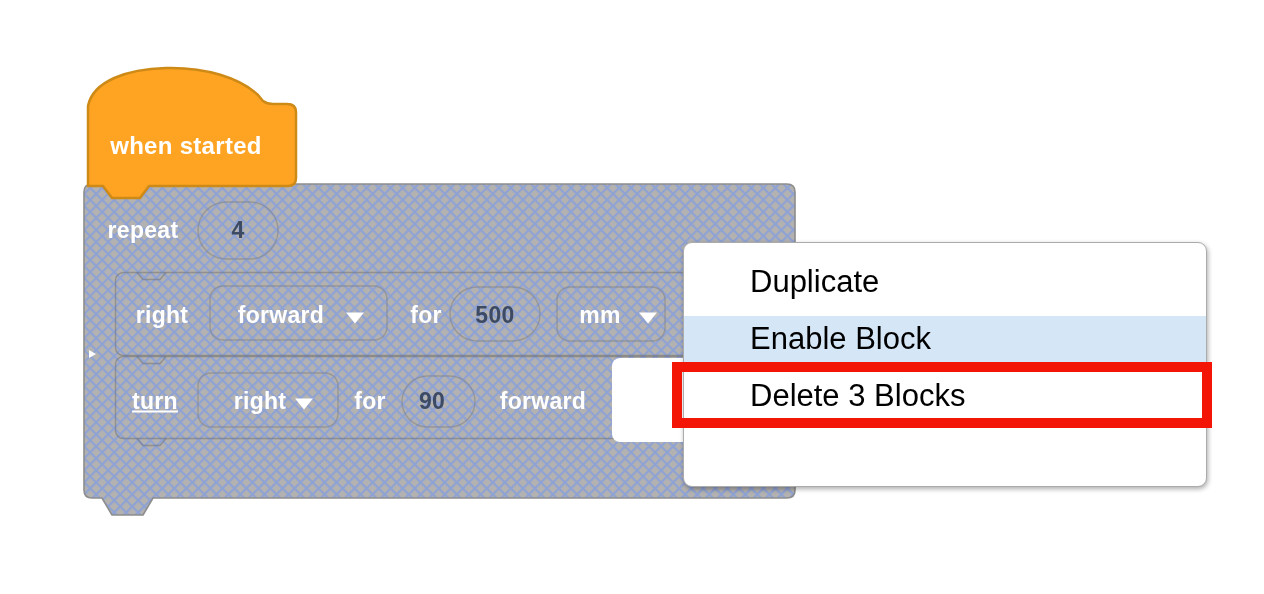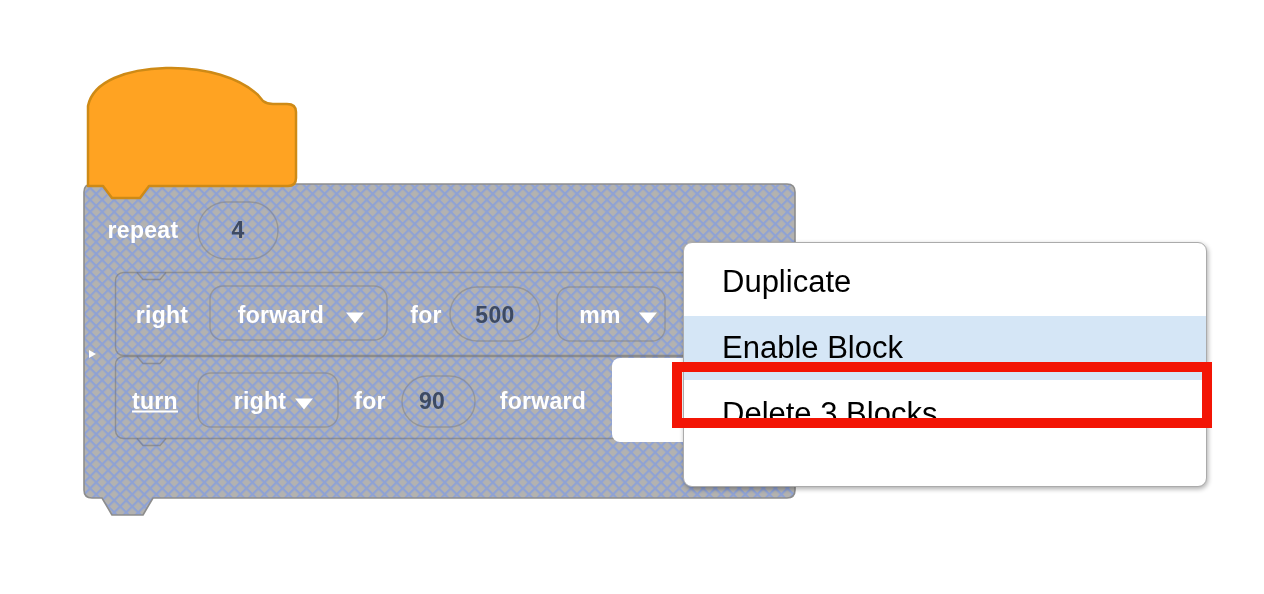--- a/index.html
+++ b/index.html
@@ -34,25 +34,25 @@
 
   
   .menu {
     position:absolute; left:683px; top:242px; width:524px; height:245px;
     box-sizing:border-box; background:#ffffff;
     border:1px solid #ABABAB; border-radius:9px;
     box-shadow:1px 2px 5px rgba(0,0,0,0.33);
     padding-top:10px; z-index:40;
   }
   .mi {
-    height:57px; display:flex; align-items:center; padding-left:38px;
+    height:57px; display:flex; align-items:center; padding-left:66px;
     font-size:31px; color:#000000; white-space:nowrap;
   }
   .mi.dis { color:#CACACA; }
-  .mi.hl  { height:64px; margin:5.5px 0; background:#D5E6F6; }
+  .mi.hl  { height:46px; margin:5.5px 0; background:#D5E6F6; }
 
   
   .redbox {
     position:absolute; left:672px; top:362px; width:540px; height:66px;
     box-sizing:border-box; border:10px solid #F31505; z-index:50;
   }
 </style>
 </head>
 <body>
 
@@ -84,20 +84,21 @@
     <rect x="198" y="373" width="140" height="54" rx="13" fill="none" stroke="rgba(130,130,130,0.55)" stroke-width="1.4"></rect>
     <rect x="402" y="376" width="73" height="51" rx="25.5" fill="none" stroke="rgba(130,130,130,0.55)" stroke-width="1.4"></rect>
 
     <path d="M 88,186 L 88,106 C 93,81 127,69 166,68 C 206,67 240,78 258,95
          L 263,101 Q 267,104 273,104 L 287,104 Q 296,104 296,112 L 296,178
          Q 296,186 288,186 L 149,186 L 140,198 L 112,198 L 103,186 Z" fill="#FFA322" stroke="#CE8A16" stroke-width="2.5" stroke-linejoin="round"></path>
 
     <path d="M 89,350 l 7,4 l -7,4 z" fill="#ffffff"></path>
   </svg>
 
+  <div class="btxt hat" style="left:186px; top:146px;">when started</div>
 
   <div class="btxt" style="left:143px; top:230px;">repeat</div>
   <div class="btxt num" style="left:238px; top:230px;">4</div>
 
   <div class="btxt" style="left:162px; top:315px;">right</div>
   <div class="btxt" style="left:281px; top:315px;">forward</div>
   <div class="tri" style="left:355px; top:318px;"></div>
   <div class="btxt" style="left:426px; top:315px;">for</div>
   <div class="btxt num" style="left:495px; top:315px;">500</div>
   <div class="btxt" style="left:600px; top:315px;">mm</div>

